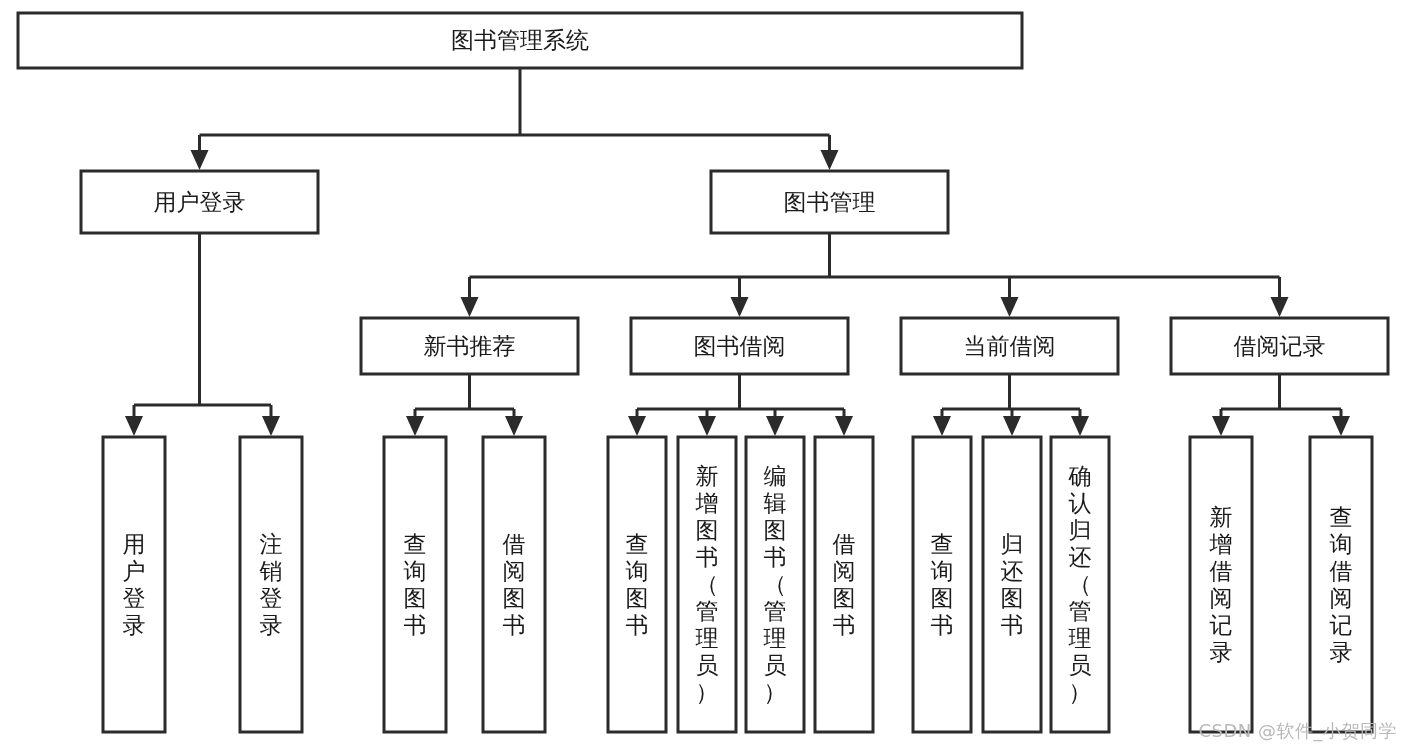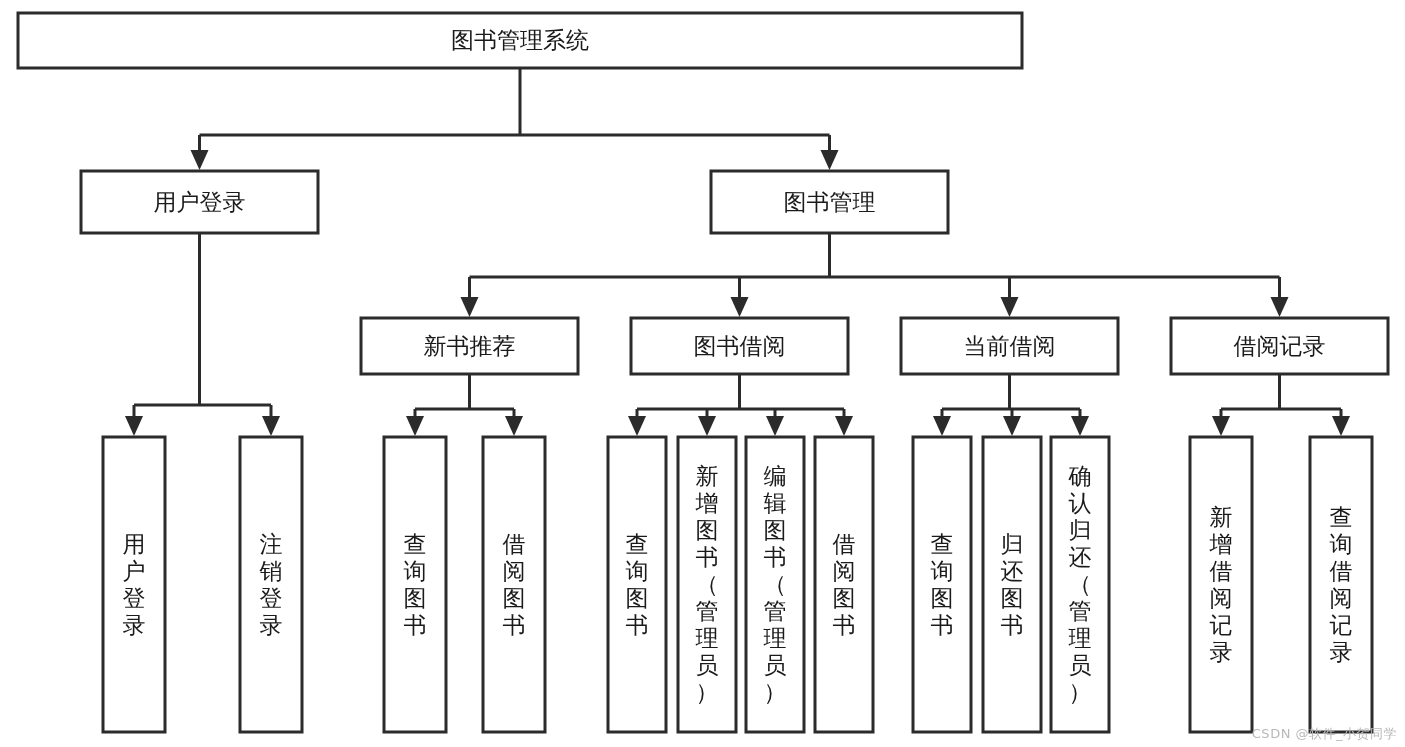--- a/index.html
+++ b/index.html
@@ -53,21 +53,21 @@
   }
   .arrow-head {
     fill: #2b2b2b;
     stroke: none;
   }
   .watermark {
     position: absolute;
     right: 8px;
     bottom: 4px;
     font-family: "DejaVu Sans", "Liberation Sans", sans-serif;
-    font-size: 13px;
+    font-size: 18px;
     color: #b9b9b9;
     letter-spacing: 0.5px;
     pointer-events: none;
     user-select: none;
   }
 </style>
 </head>
 <body>
 
 <div id="diagram-root">

